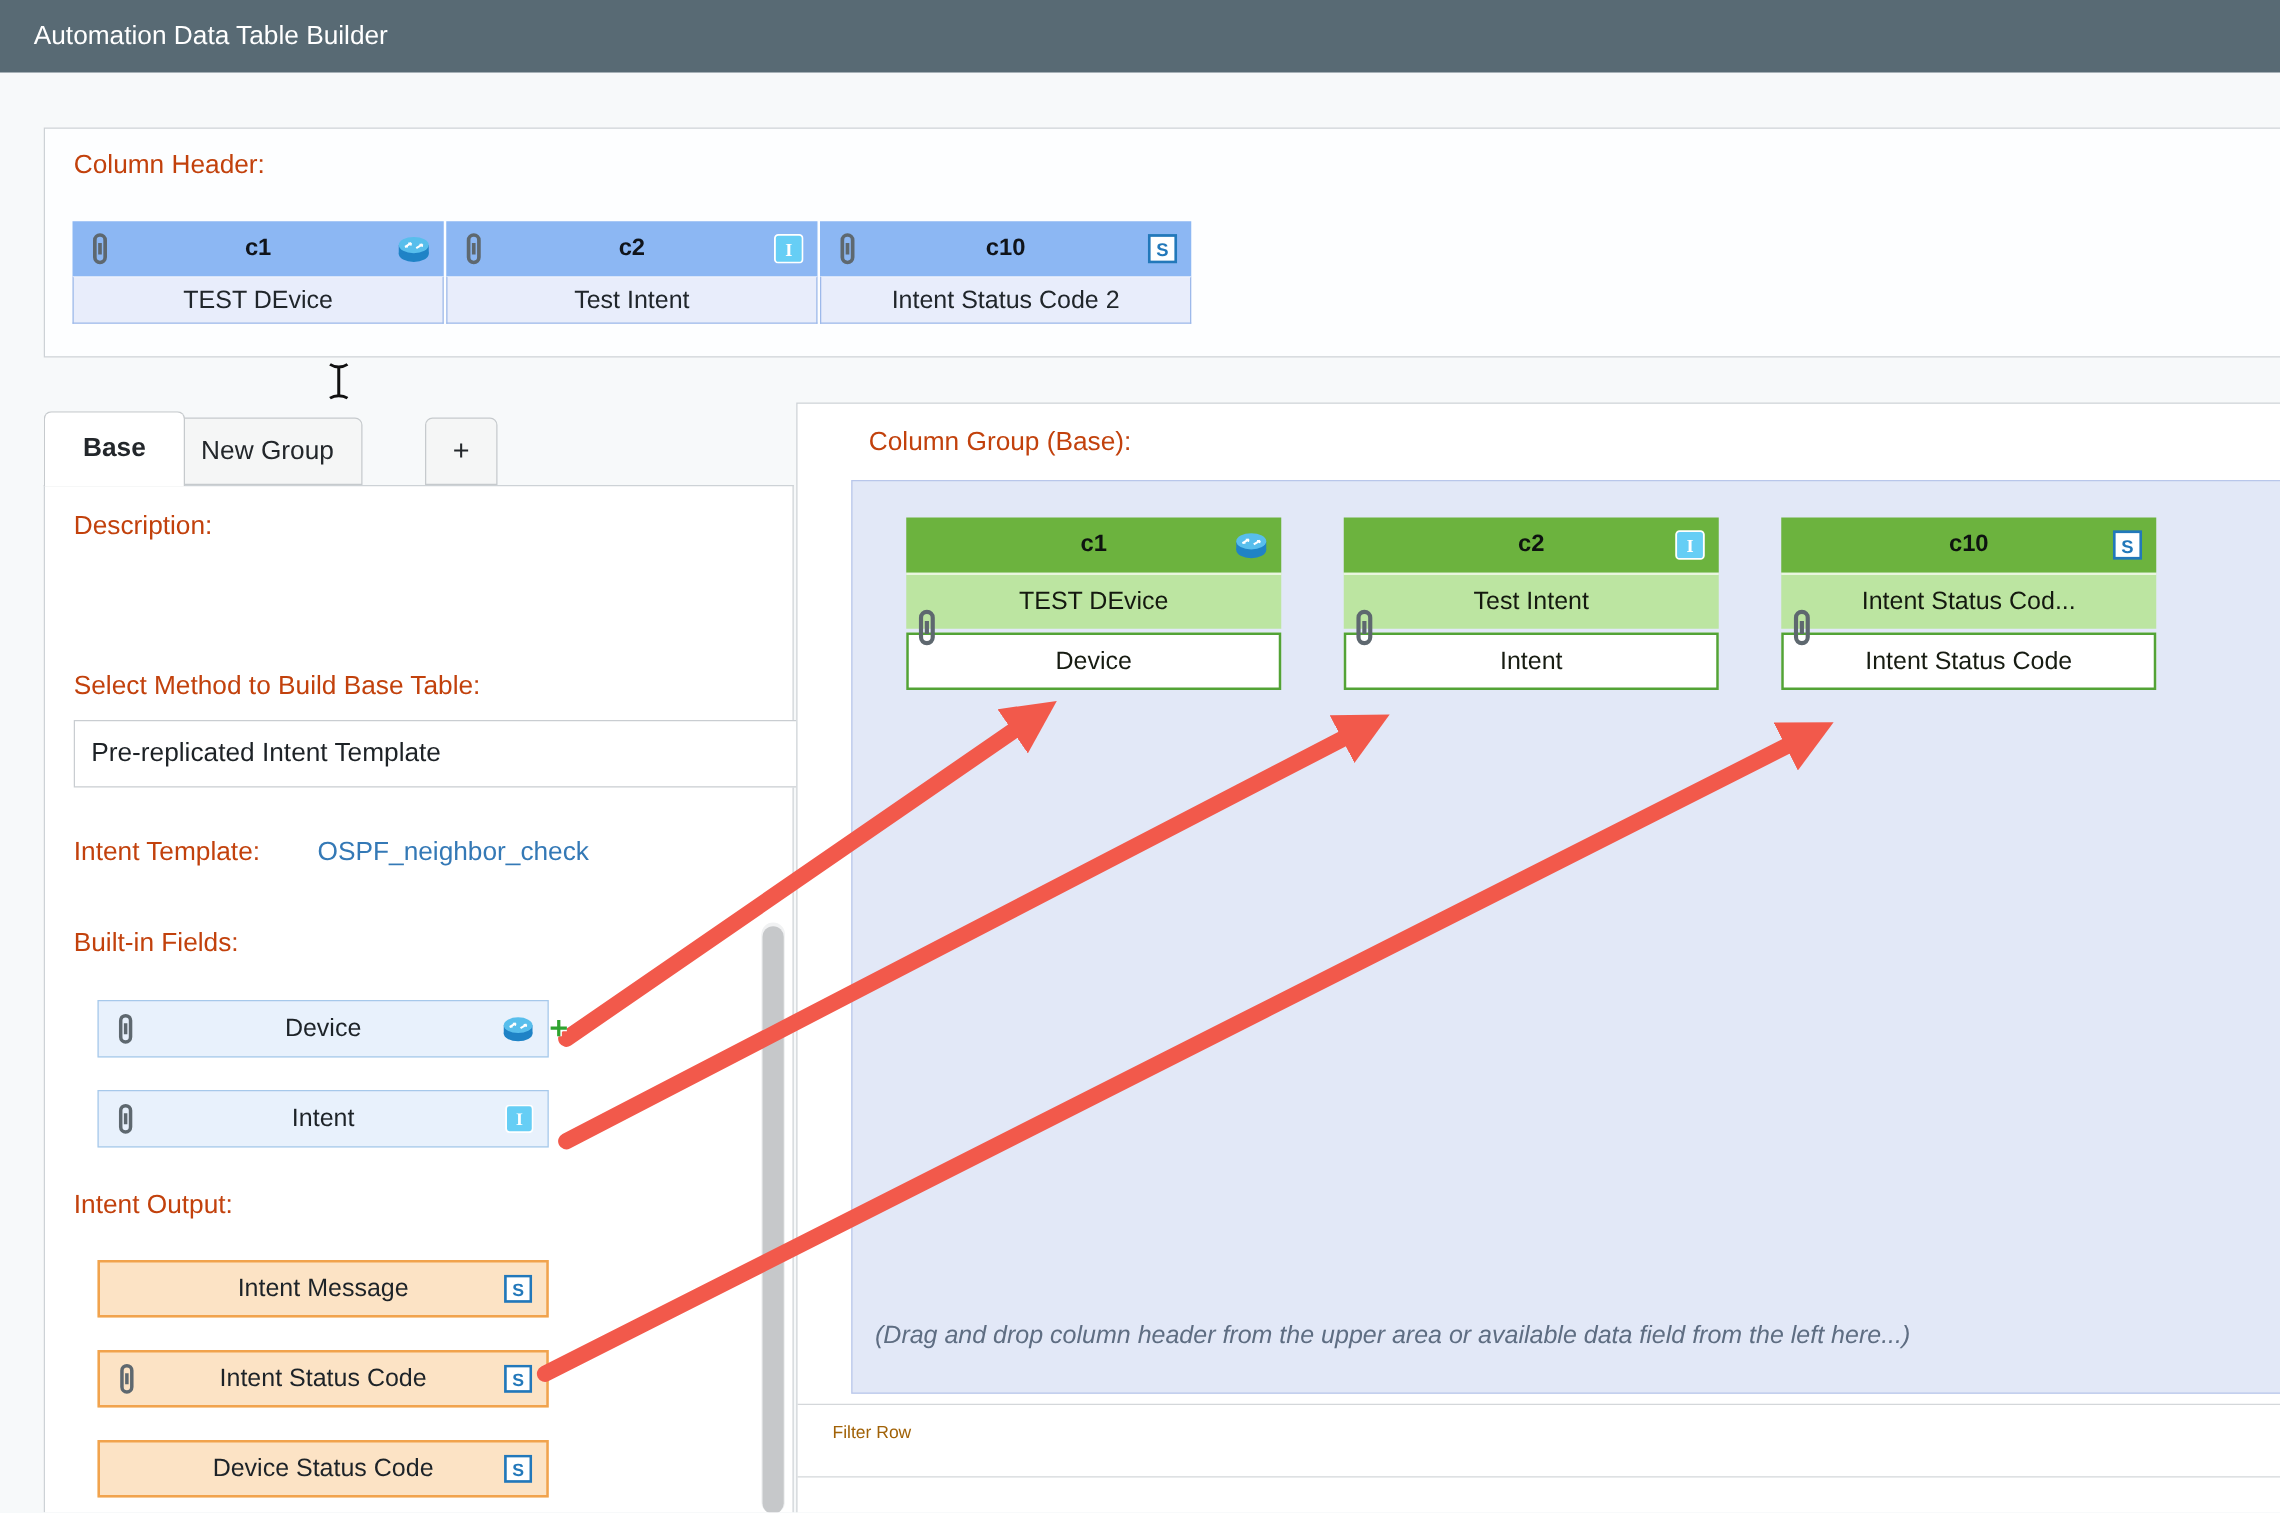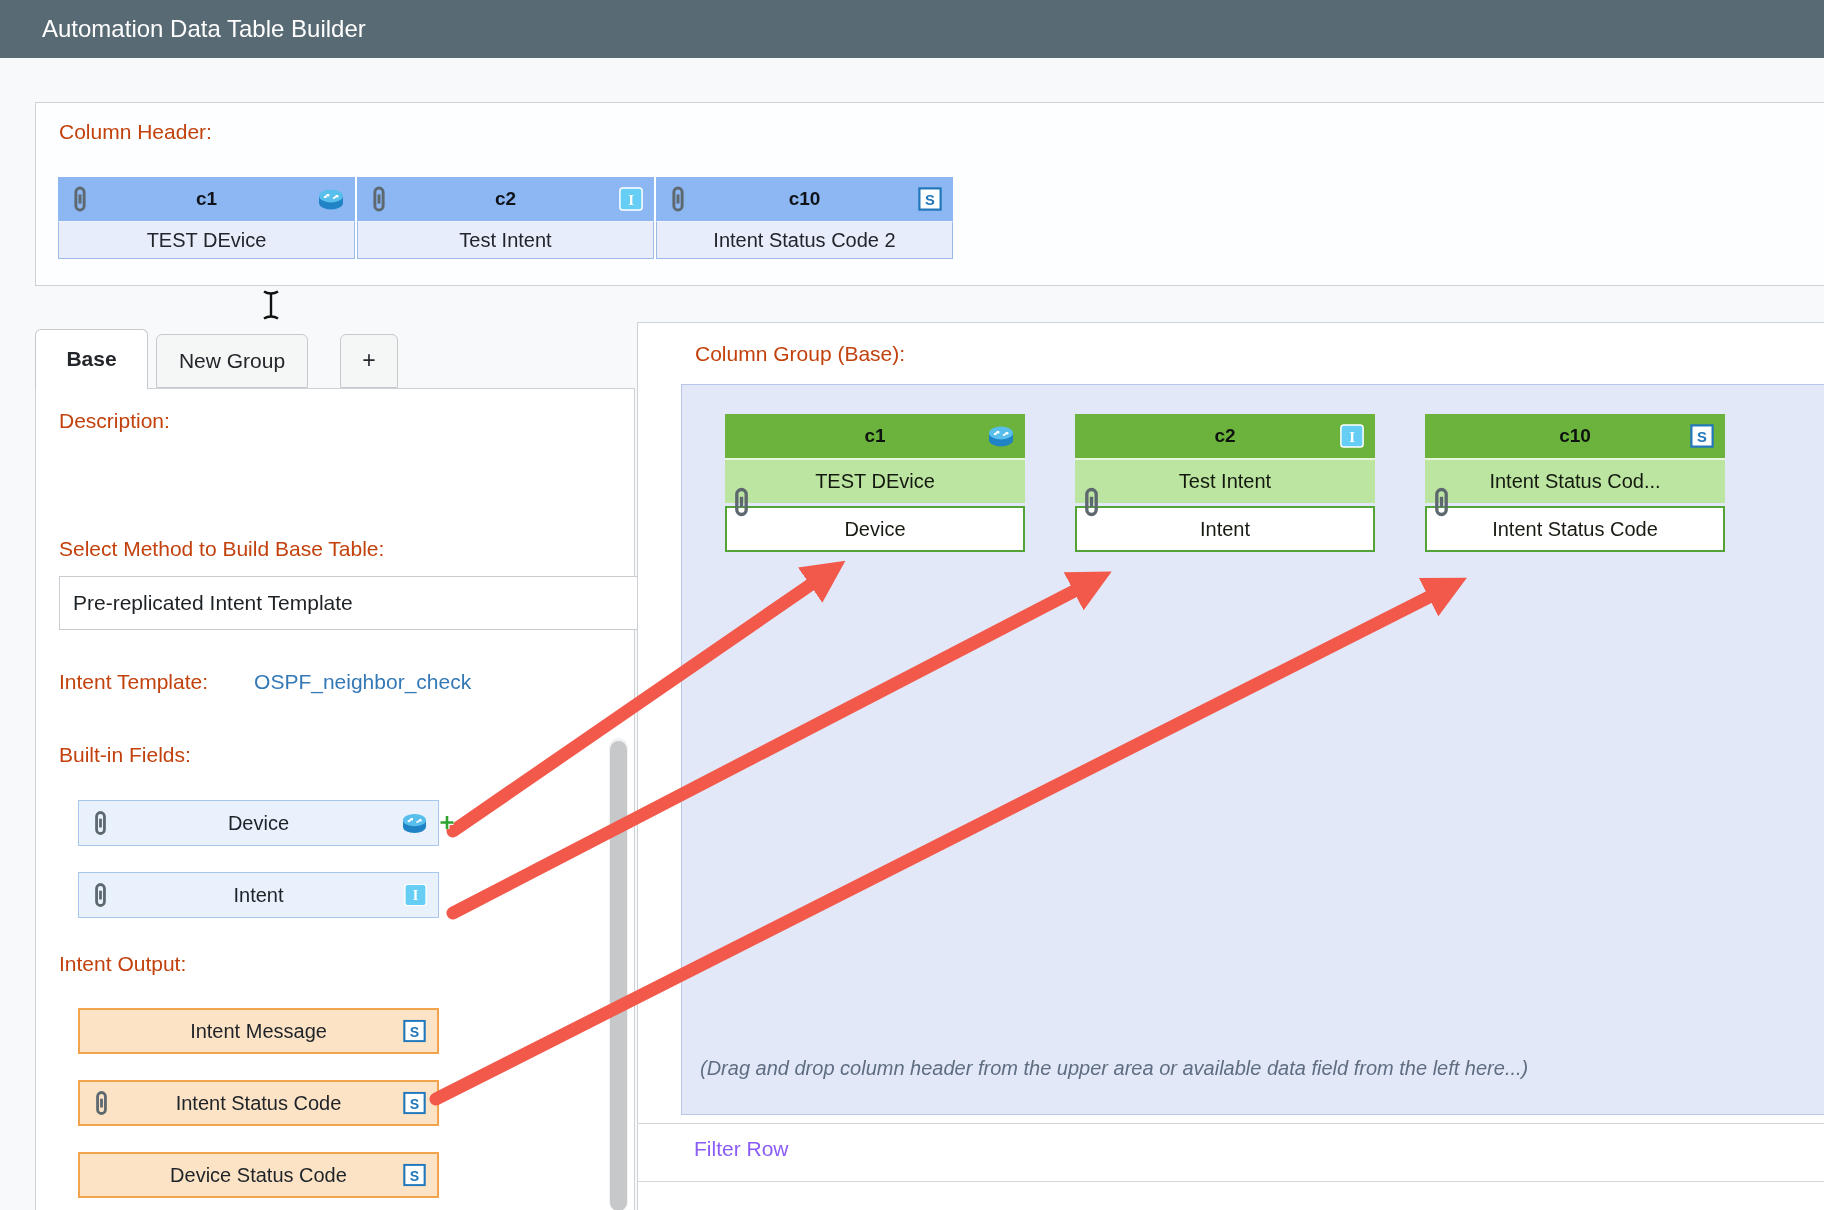--- a/index.html
+++ b/index.html
@@ -1,21 +1,21 @@
 <!DOCTYPE html>
 <html><head>
 <meta charset="utf-8">
 <style>
   html,body{margin:0;padding:0;background:#f6f8f9;}
   .stage{position:relative;width:1824px;height:1210px;overflow:hidden;
          font-family:"Liberation Sans",sans-serif;color:#20262b;background:#f7f9fa;}
 
   
   .titlebar{position:absolute;left:0;top:0;width:100%;height:58px;background:#586a74;}
-  .titlebar span{display:block;padding-left:42px;line-height:58px;font-size:24px;color:#ffffff;}
+  .titlebar span{display:block;padding-left:27px;line-height:58px;font-size:21px;color:#ffffff;}
 
   
   .panel{position:absolute;background:#fdfeff;border:1px solid #cdd2d6;box-sizing:border-box;}
   .sec-label{font-size:21px;color:#c2410c;white-space:nowrap;}
 
   
   .top-panel{left:35px;top:102px;width:1800px;height:184px;}
   .top-panel .sec-label{position:absolute;left:23px;top:17px;}
   .chip-table{position:absolute;left:22px;top:74px;display:flex;}
   .chip-col{width:297px;margin-right:2px;}
@@ -24,21 +24,21 @@
   .icon-left{position:absolute;left:11px;top:50%;transform:translateY(-50%);}
   .icon-right{position:absolute;right:11px;top:50%;transform:translateY(-50%);}
   .chip-body{height:38px;background:#e8edfb;border:1px solid #9db9ea;border-top:1px solid #eff3fd;
              box-sizing:border-box;text-align:center;line-height:36px;font-size:20px;color:#20262b;}
 
   
   .tab{position:absolute;background:#f5f6f6;border:1px solid #c6cacd;border-radius:6px 6px 0 0;
        box-sizing:border-box;font-size:21px;text-align:center;color:#23272b;cursor:default;}
   .tab.active{background:#ffffff;border-bottom:none;font-weight:bold;z-index:6;}
   .tab-base{left:35px;top:329px;width:113px;height:60px;line-height:58px;}
-  .tab-newgroup{left:156px;top:334px;width:152px;height:54px;line-height:52px;}
+  .tab-newgroup{left:138px;top:334px;width:152px;height:54px;line-height:52px;}
   .tab-add{left:340px;top:334px;width:58px;height:54px;line-height:50px;font-size:23px;}
 
   
   .left-panel{left:35px;top:388px;width:600px;height:822px;background:#ffffff;border-bottom:none;}
   .lp-label{position:absolute;left:23px;}
   .lp-input{position:absolute;left:23px;top:59px;width:556px;height:54px;border:1px solid #c9cdd1;
             box-sizing:border-box;font-family:"Liberation Sans",sans-serif;font-size:21px;color:#1d2226;
             padding:0 12px;background:#fff;}
   .lp-select{position:absolute;left:23px;top:187px;width:632px;height:54px;border:1px solid #c9cdd1;
              box-sizing:border-box;background:#fff;}
@@ -66,21 +66,21 @@
   .card{position:absolute;top:29px;width:300px;}
   .card-head{position:relative;height:44px;background:#6cb33e;}
   .card-head .cid{display:block;text-align:center;line-height:44px;font-weight:bold;font-size:19px;color:#0e1310;}
   .card-mid{height:45px;background:#bce5a1;border-top:2px solid #e9f6de;box-sizing:border-box;
             text-align:center;line-height:43px;font-size:20px;color:#14190f;white-space:nowrap;overflow:hidden;}
   .card-bottom{height:46px;margin-top:3px;background:#ffffff;border:2px solid #53a336;box-sizing:border-box;
                text-align:center;line-height:42px;font-size:20px;color:#171c12;}
   .card-link{position:absolute;left:4px;top:72px;z-index:3;}
 
   .filter-sep{position:absolute;left:0;width:1190px;border-top:1px solid #d4d7da;}
-  .filter-label{position:absolute;left:28px;top:814px;font-size:21px;color:#8b5cf6;margin-left:28px;}
+  .filter-label{position:absolute;left:28px;top:814px;font-size:14px;color:#a16207;}
 
   
   .overlay{position:absolute;left:0;top:0;pointer-events:none;}
   .z-arrows{z-index:50;}
   .z-cursor{z-index:60;}
   .link-icn{color:#5e686f;}
 </style>
 </head>
 <body>
 

